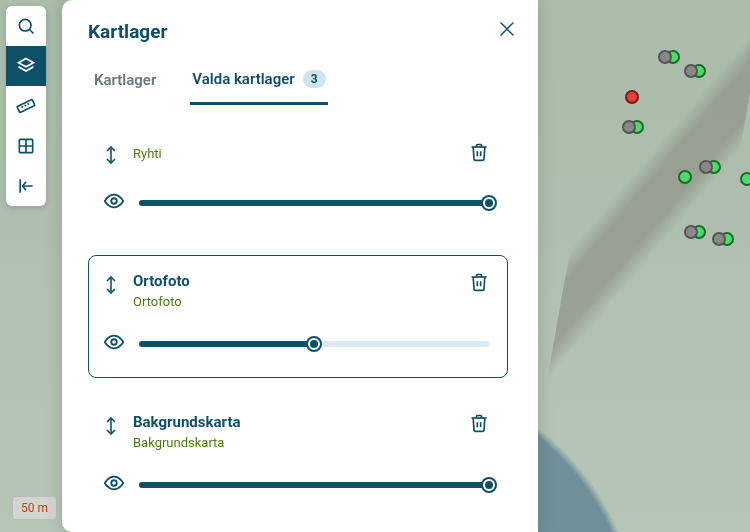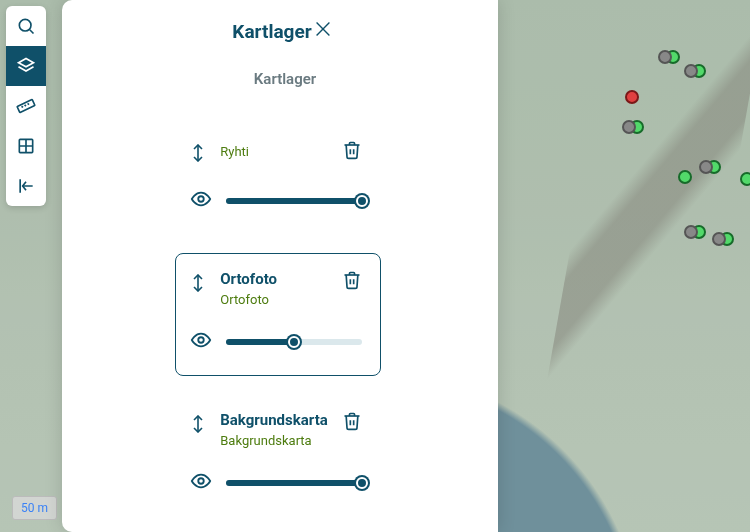--- a/index.html
+++ b/index.html
@@ -37,21 +37,21 @@
     content: ""; position: absolute; left: -10px; top: -2px;
     width: 10px; height: 10px; border-radius: 50%;
     background: #888; border: 2px solid #555;
   }
   
   .marker.red { background: #e04040; border-color: #7a1818; }
 
   
   .scale-badge {
     position: absolute; left: 12px; bottom: 12px;
-    background: #d9d9d9cc; color: #3b82f6;
+    background: #d9d9d9cc; color: #c2410c;
     font-size: 12px; padding: 4px 8px; border-radius: 3px;
     border: 1px solid #bbb;
   }
 
   
   .side-toolbar {
     position: absolute; top: 6px; left: 6px;
     width: 40px;
     background: #fff;
     border-radius: 6px;
@@ -66,28 +66,28 @@
     cursor: pointer;
     color: #0f5069;
   }
   .tool-btn.active { background: #0f5069; color: #fff; }
   .tool-btn svg { width: 20px; height: 20px; }
 
   
   .panel {
     position: absolute; top: 0; left: 62px; right: -10px; 
     right: auto;
-    width: 436px;
+    width: 476px;
     height: 532px;
     background: #fff;
     border-radius: 10px 0 0 10px;
     box-shadow: 0 0 18px rgba(0,0,0,0.15);
     z-index: 4;
     padding: 18px 20px 0 26px;
-    display: flex; flex-direction: column; align-items: center;
+    display: flex; flex-direction: column;
   }
   .panel-header {
     display: flex; justify-content: space-between; align-items: center;
     margin-bottom: 20px;
   }
   .panel-title { color: #0f5069; font-size: 19px; font-weight: 700; }
   .close-btn { cursor: pointer; color: #0f5069; }
   .close-btn svg { width: 22px; height: 22px; stroke-width: 1.5; }
 
   .tabs { display: flex; gap: 32px; border-bottom: 1px solid transparent; padding-left: 4px; }
@@ -219,20 +219,24 @@
           <line x1="5" y1="5" x2="19" y2="19"></line>
           <line x1="19" y1="5" x2="5" y2="19"></line>
         </svg>
     </div>
   </div>
 
   <div class="tabs">
     <div class="tab">
       <span data-bind="panel.tabs.0.label">Kartlager</span>
     </div>
+    <div class="tab active">
+      <span data-bind="panel.tabs.1.label">Valda kartlager</span>
+      <span class="tab-badge" data-bind="panel.tabs.1.badge">3</span>
+    </div>
   </div>
 
   <div class="layer-list">
 
     <div class="layer-card">
       <div class="layer-head">
         <div class="drag-handle">
           <svg viewBox="0 0 16 18" fill="none" stroke="currentColor" stroke-width="1.6">
               <polyline points="4 5 8 1 12 5"></polyline>
               <polyline points="4 13 8 17 12 13"></polyline>

